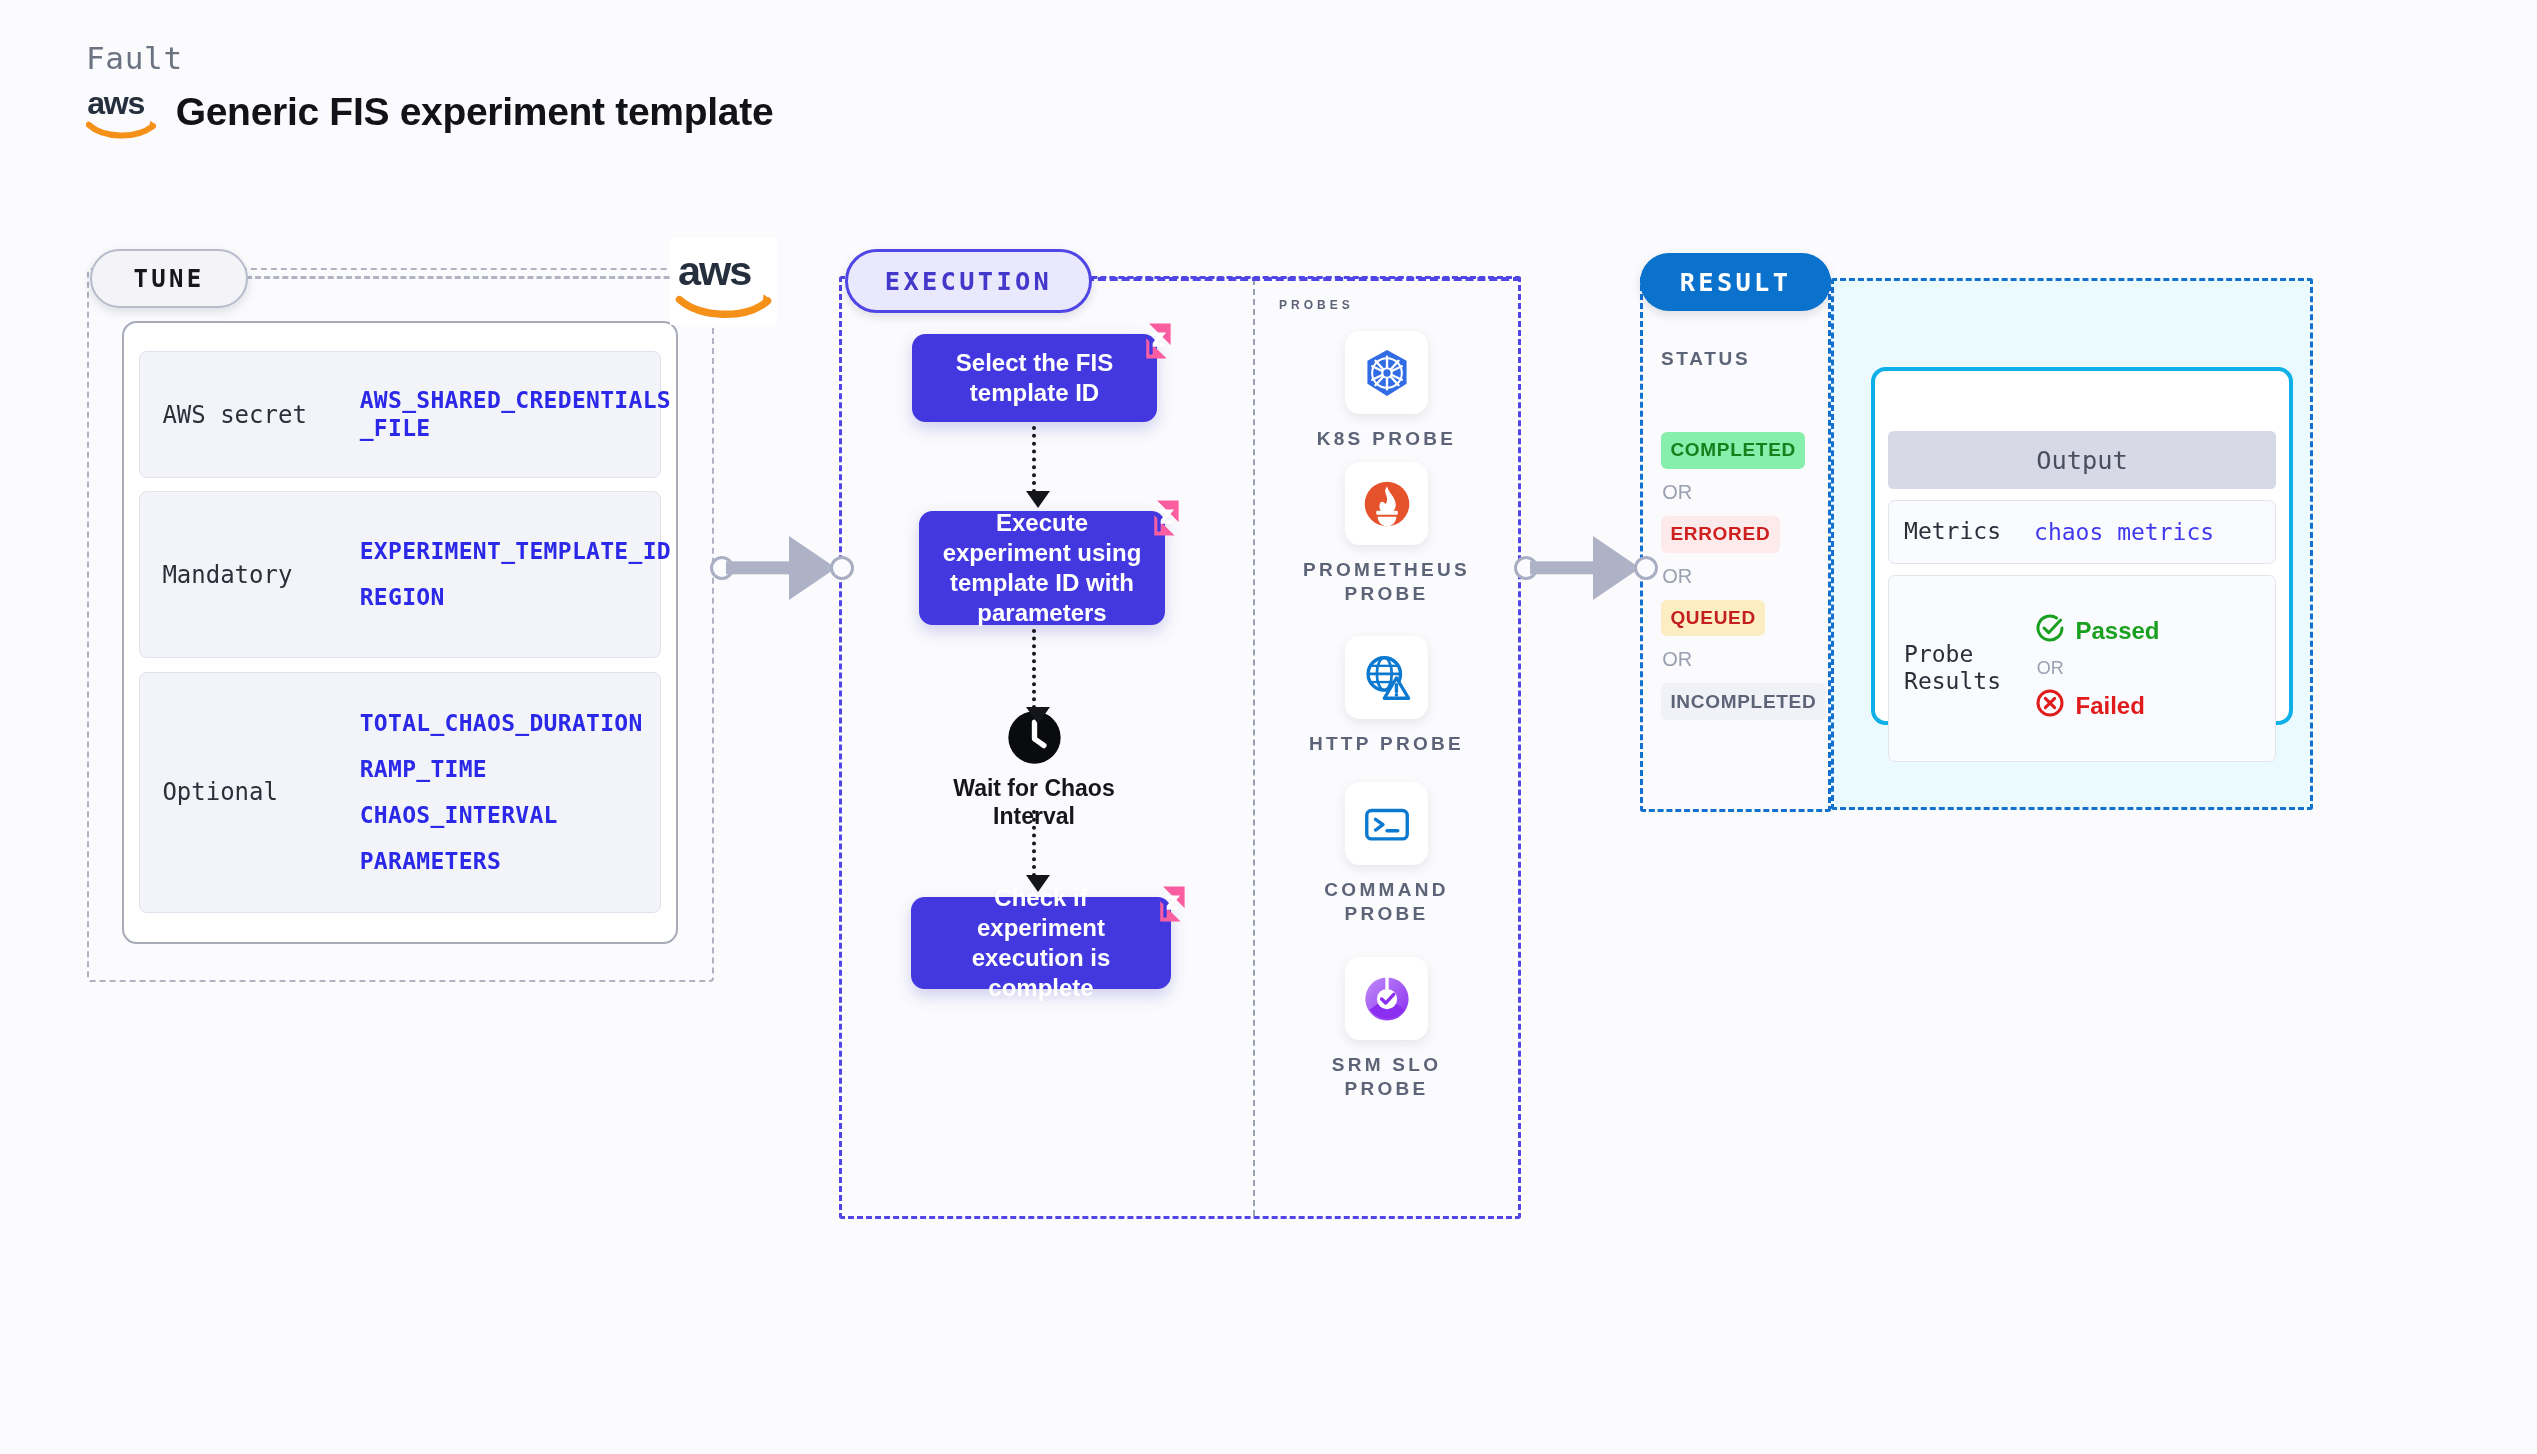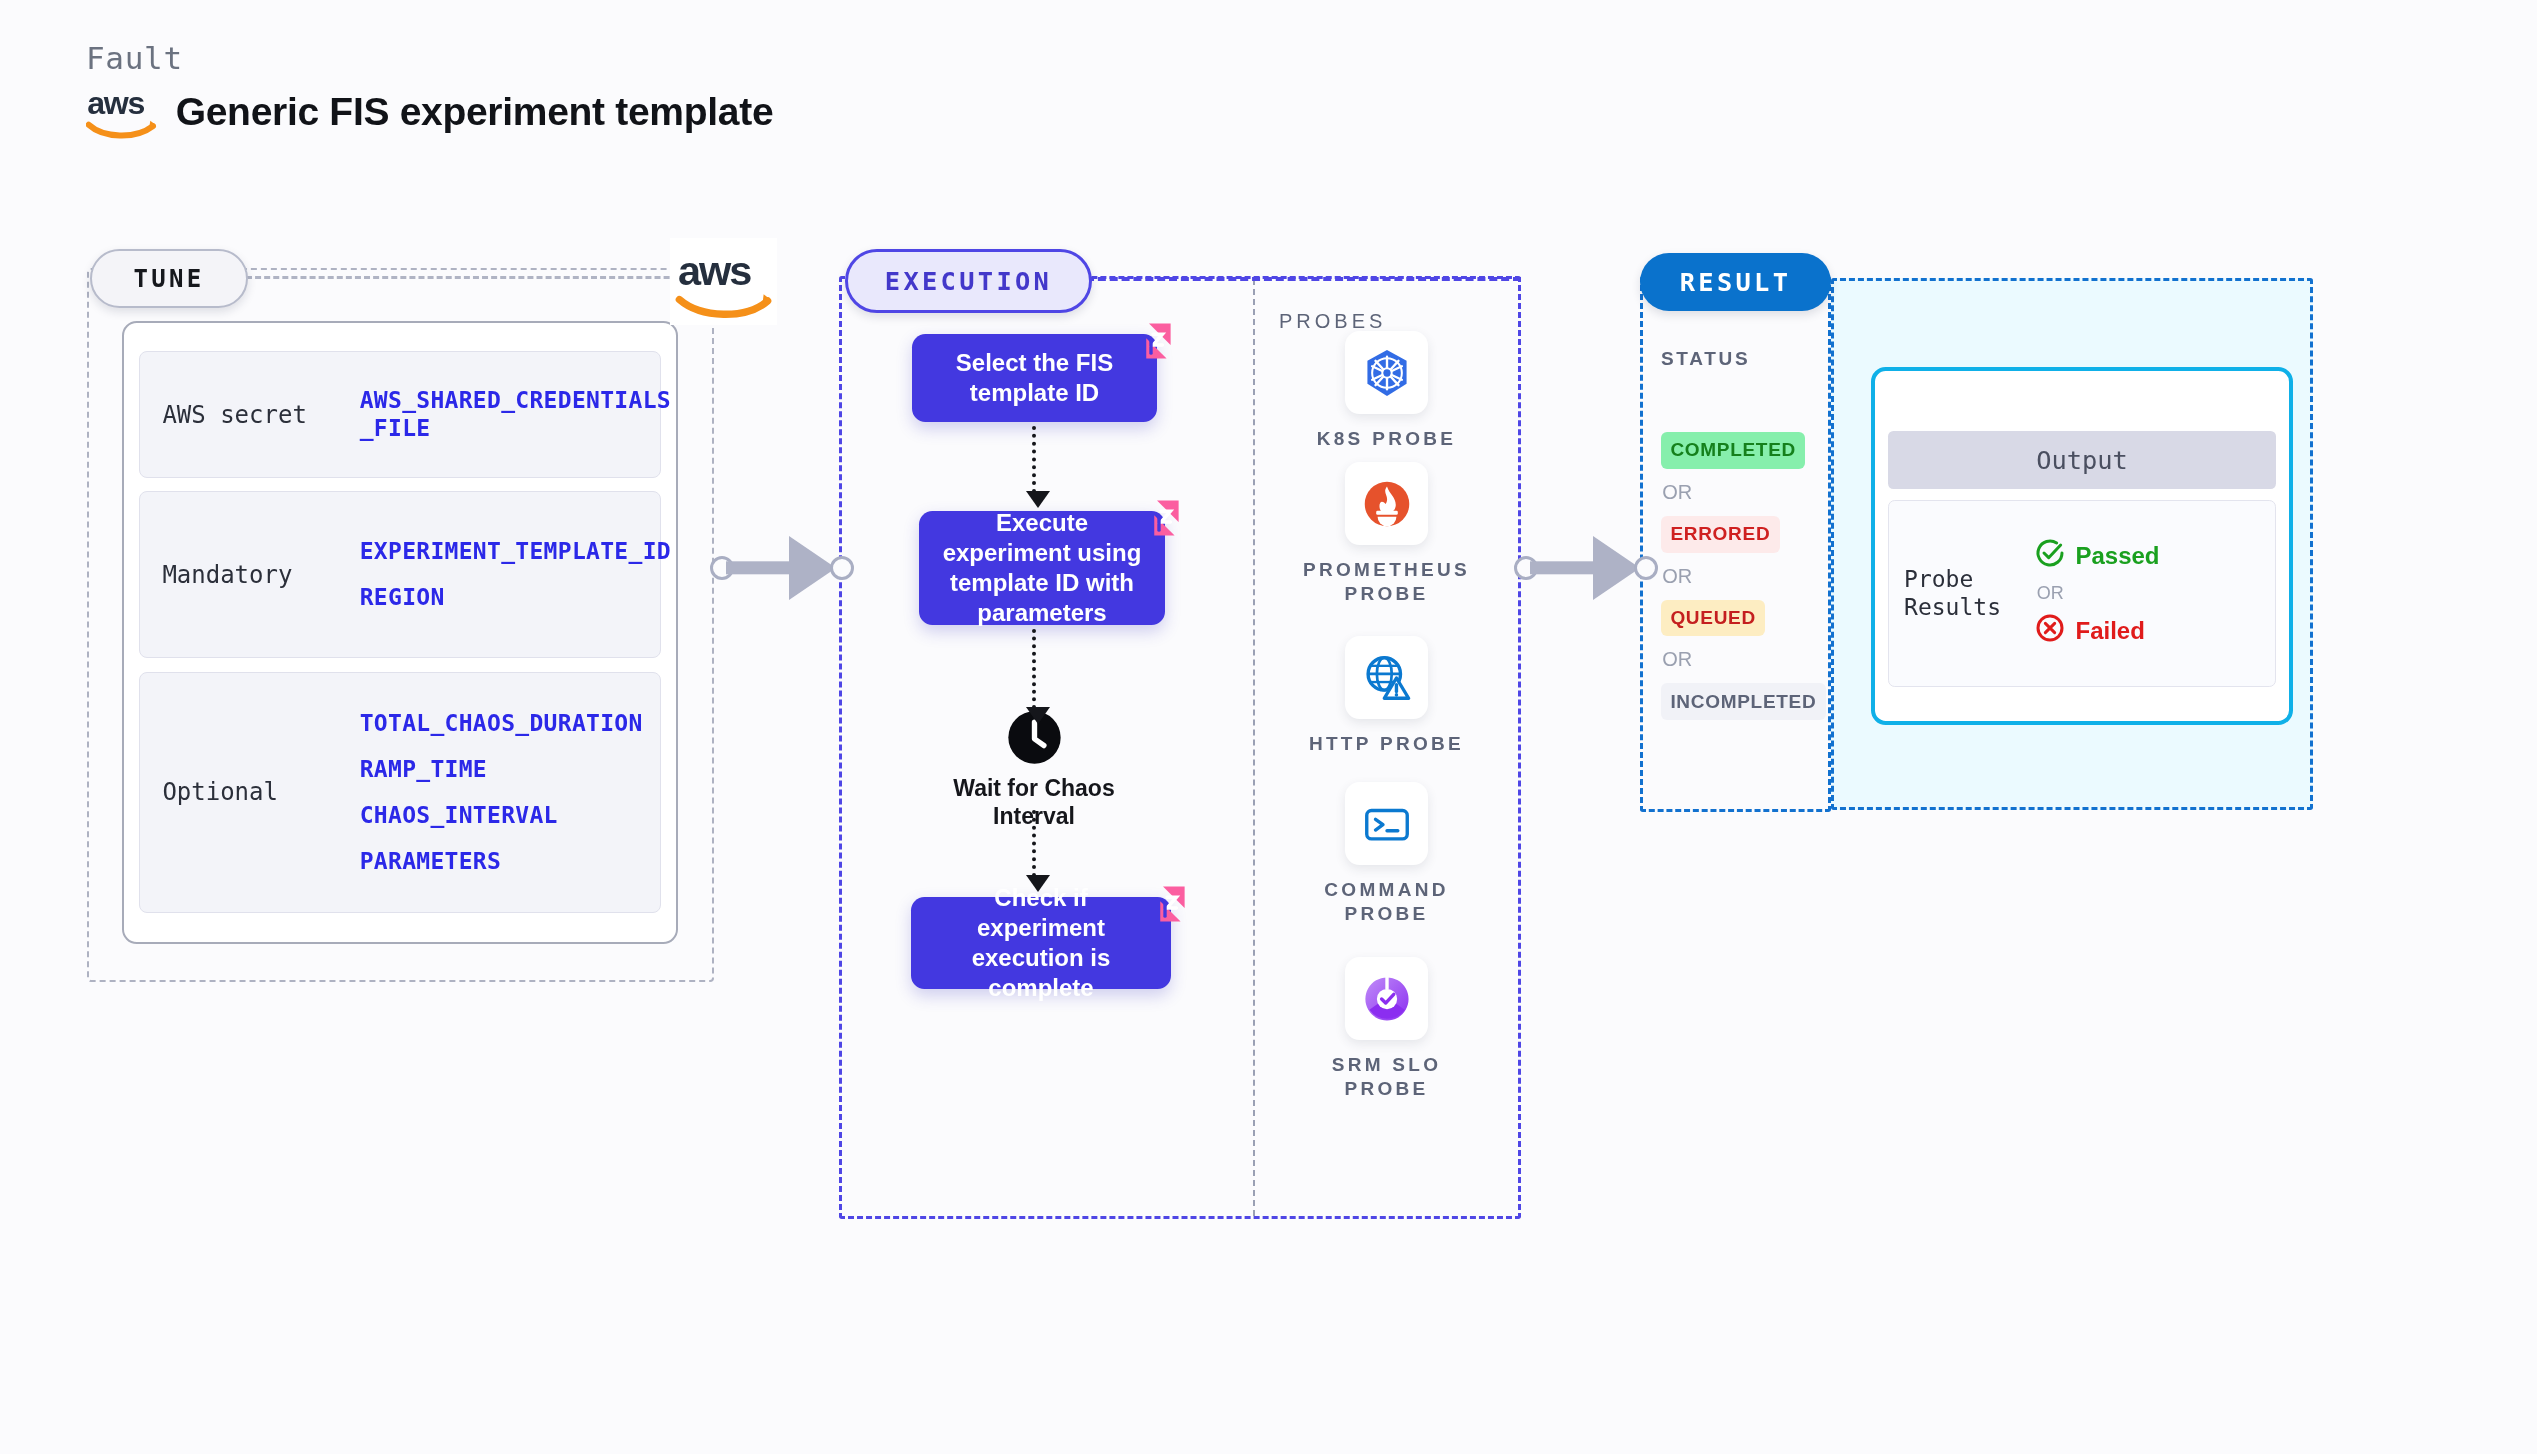--- a/index.html
+++ b/index.html
@@ -260,23 +260,23 @@
   #wait-label {
     font-size: 23px;
     font-weight: bold;
     color: #15161b;
     line-height: 1.22;
   }
 
   
   #probes-title {
     position: absolute;
-    left: 1279px; top: 310px;
-    font-size: 20px;
-    font-weight: normal;
+    left: 1279px; top: 298px;
+    font-size: 12px;
+    font-weight: bold;
     letter-spacing: 4px;
     color: #5d6478;
   }
   .probe-item {
     position: absolute;
     width: 201px;
     text-align: center;
   }
   .probe-tile {
     width: 83px; height: 83px;
@@ -640,20 +640,24 @@
   <div><span class="status-badge" id="badge-errored" style="background: rgb(253, 234, 234); color: rgb(207, 32, 32);">ERRORED</span></div>
   <div class="or-text">OR</div>
   <div><span class="status-badge" id="badge-queued" style="background: rgb(253, 237, 194); color: rgb(196, 31, 31);">QUEUED</span></div>
   <div class="or-text">OR</div>
   <div><span class="status-badge" id="badge-incompleted" style="background: rgb(241, 242, 247); color: rgb(93, 100, 120);">INCOMPLETED</span></div>
 </div>
 
 <div id="output-card">
   <div id="output-header">Output</div>
 
+  <div class="out-group" id="out-metrics">
+    <div class="out-label">Metrics</div>
+    <div class="metrics-value">chaos metrics</div>
+  </div>
 
   <div class="out-group" id="out-probe">
     <div class="out-label">Probe Results</div>
     <div>
       <div class="probe-result-row" style="color:#1aa01f">
         <span>
           <svg width="32" height="32" viewBox="0 0 48 48">
             <path d="M42 24 A18 18 0 1 1 34 9" fill="none" stroke="#1aa01f" stroke-width="4.5" stroke-linecap="round"></path>
             <path d="M15 24 L22 31 L40 12" fill="none" stroke="#1aa01f" stroke-width="4.5" stroke-linecap="round" stroke-linejoin="round"></path>
           </svg>

